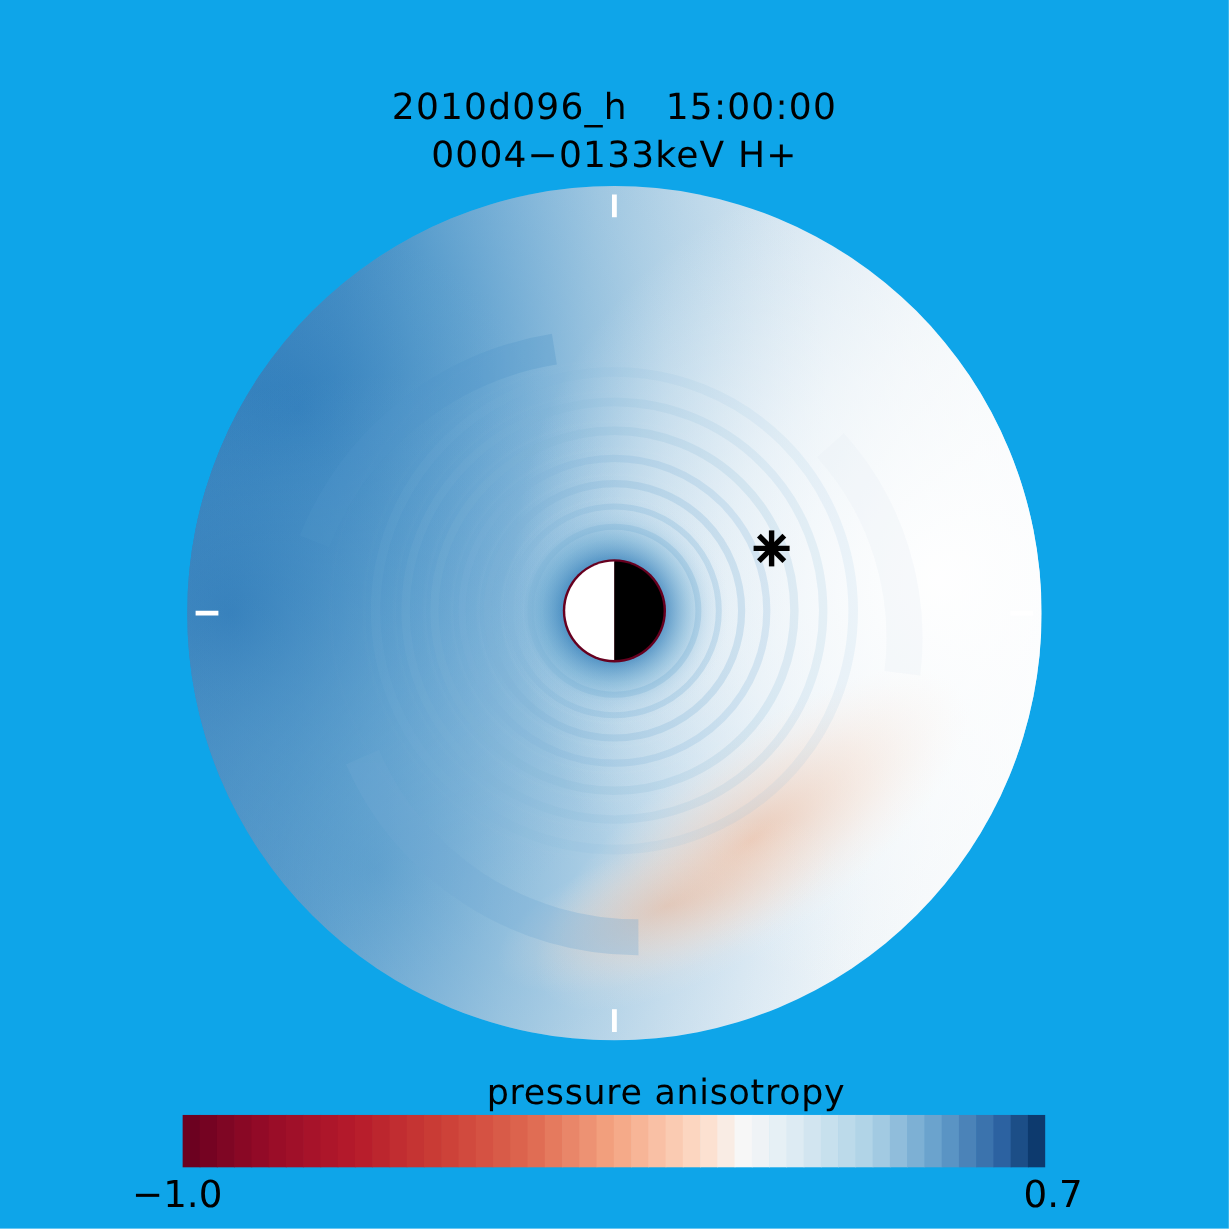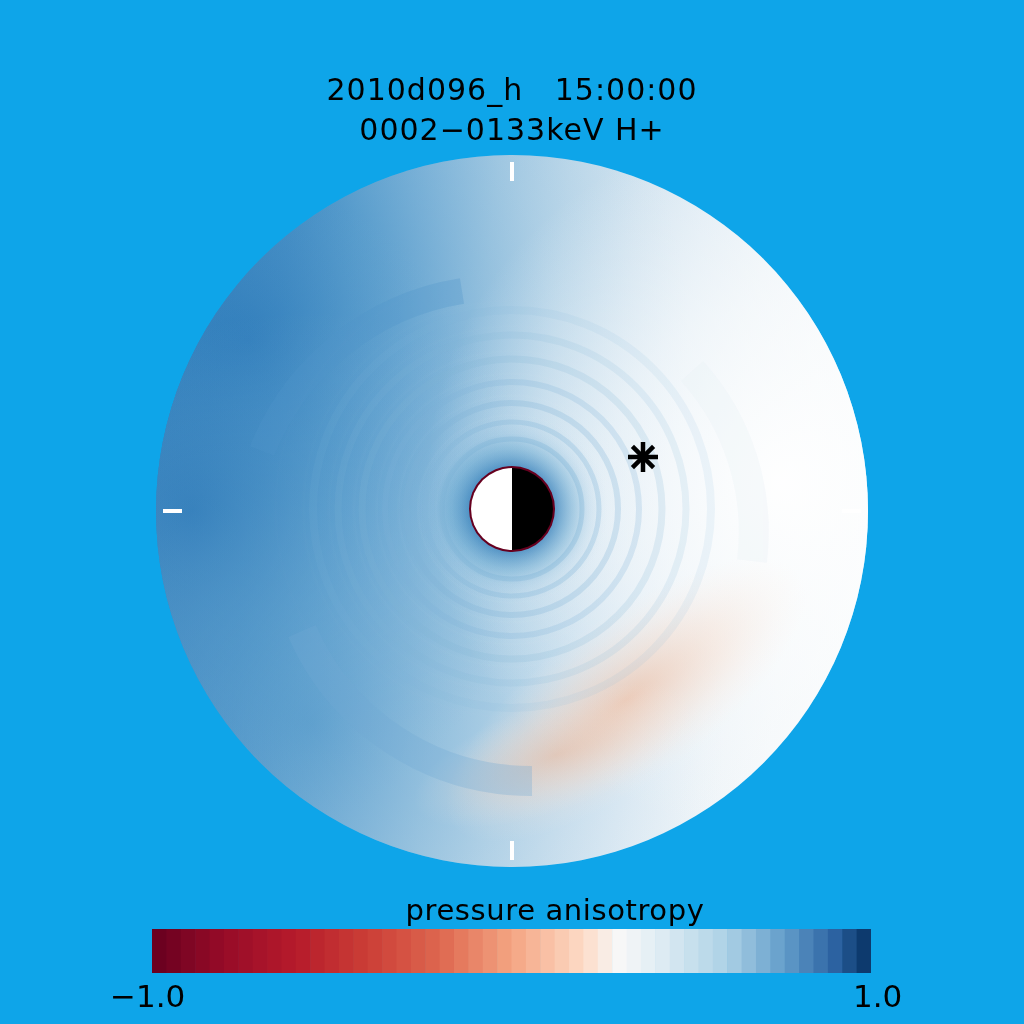--- a/index.html
+++ b/index.html
@@ -94,21 +94,21 @@
   .cbar-label.left  { left: 110px; text-align: left; }
   .cbar-label.right { left: 853px; text-align: left; }
 </style>
 </head>
 <body>
 
 <div id="figure">
 
   <div class="title-block">
     <div class="title-line">2010d096_h   15:00:00</div>
-    <div class="title-line">0002−0133keV H+</div>
+    <div class="title-line">0004−0133keV H+</div>
   </div>
 
   <div class="plot-wrap">
     <svg class="plot-svg" viewBox="0 0 712 712">
       <defs>
         <clipPath id="discClip">
           <circle cx="356" cy="356" r="356"></circle>
         </clipPath>
 
         <linearGradient id="gBase" x1="0" y1="0.40" x2="1" y2="0.52">
@@ -299,15 +299,15 @@
           <rect x="647.100" y="0" width="14.980" height="44" fill="rgb(75,131,184)"></rect>
           <rect x="661.480" y="0" width="14.980" height="44" fill="rgb(59,115,173)"></rect>
           <rect x="675.860" y="0" width="14.980" height="44" fill="rgb(44,98,161)"></rect>
           <rect x="690.240" y="0" width="14.980" height="44" fill="rgb(28,78,135)"></rect>
           <rect x="704.620" y="0" width="14.980" height="44" fill="rgb(13,58,110)"></rect>
         </g>
     </svg>
   </div>
 
   <div class="cbar-label left">−1.0</div>
-  <div class="cbar-label right">1.0</div>
+  <div class="cbar-label right">0.7</div>
 
 </div>
 
 </body></html>

